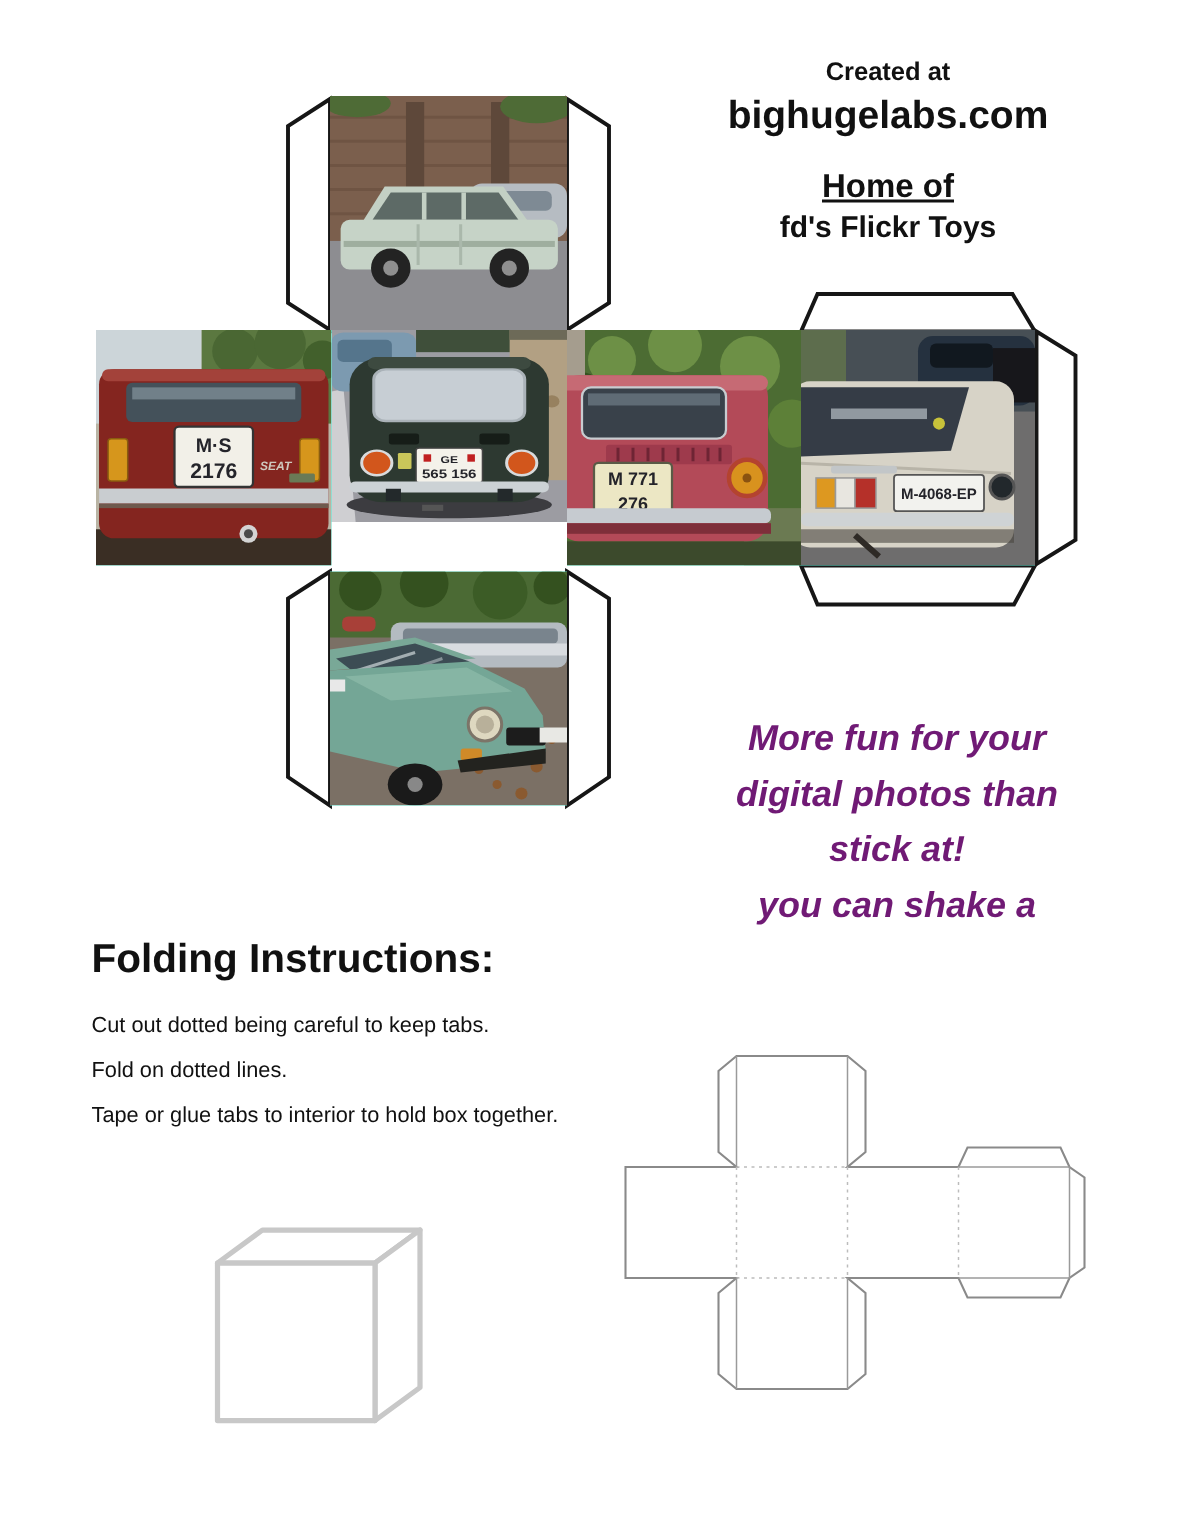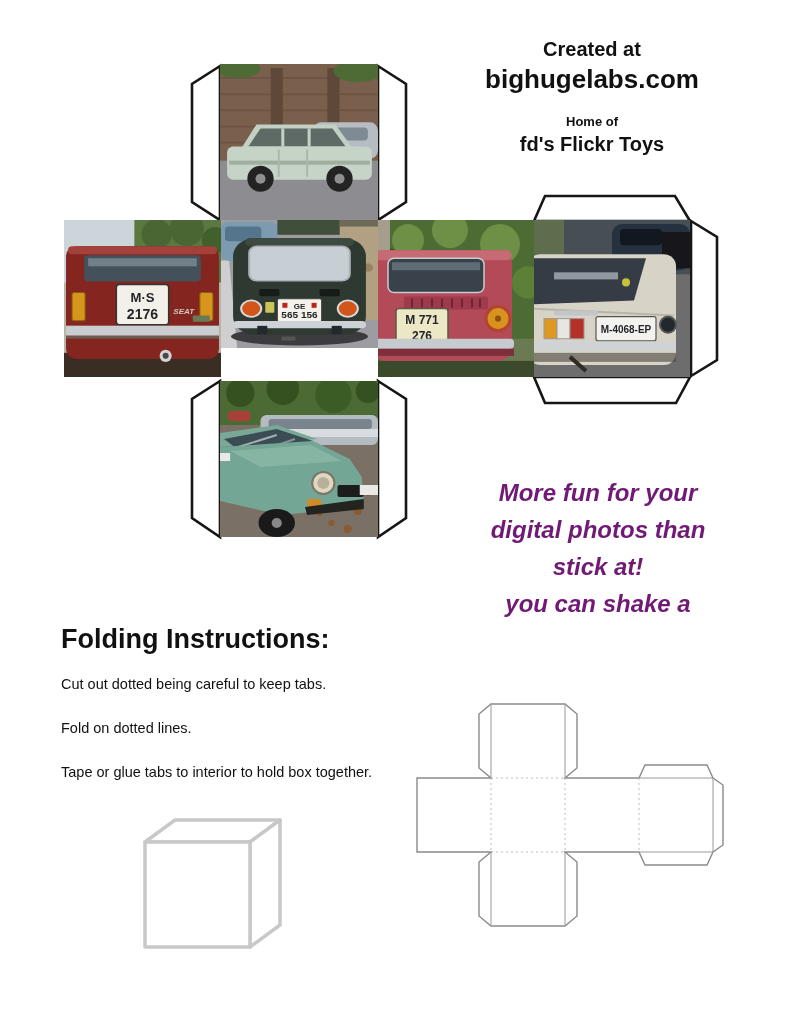--- a/index.html
+++ b/index.html
@@ -7,32 +7,32 @@
          font-family:"Liberation Sans",sans-serif;color:#111;}
   .abs{position:absolute;}
   svg{display:block;}
   
   .photo{position:absolute;z-index:2;overflow:hidden;background:#5eead4;}
   .photo svg{width:100%;height:100%;}
   
   #tabs{position:absolute;left:0;top:0;z-index:1;}
   
   .brand{position:absolute;left:410px;top:38px;width:364px;text-align:center;z-index:3;}
-  .brand .small{font-size:20px;font-weight:bold;}
+  .brand .small{font-size:17px;font-weight:bold;}
   .brand .big{font-size:26px;font-weight:bold;margin-top:3px;}
-  .brand .small2{font-size:13px;font-weight:bold;margin-top:19px;}
+  .brand .small2{font-size:22px;font-weight:bold;margin-top:19px;text-decoration:underline;}
   .brand .big2{font-size:20px;font-weight:bold;margin-top:4px;}
   
   .tagline{position:absolute;left:437px;top:474px;width:322px;text-align:center;
            font-size:24px;font-weight:bold;font-style:italic;color:#701a75;line-height:37px;z-index:3;}
   
   .folding{position:absolute;left:61px;top:623px;width:420px;z-index:3;}
   .folding h2{margin:0;font-size:27px;font-weight:bold;line-height:32px;}
   .folding p{margin:21px 0 0 0;font-size:14.5px;line-height:16px;}
-  .folding p + p{margin-top:28px;}
+  .folding p + p{margin-top:14px;}
   
   svg text{font-family:"Liberation Sans",sans-serif;}
   .plate-txt{font-weight:bold;fill:#24242a;}
 </style>
 </head>
 <body>
 
 <div class="sheet">
 
   <svg id="tabs" width="791" height="1024" viewBox="0 0 791 1024">

